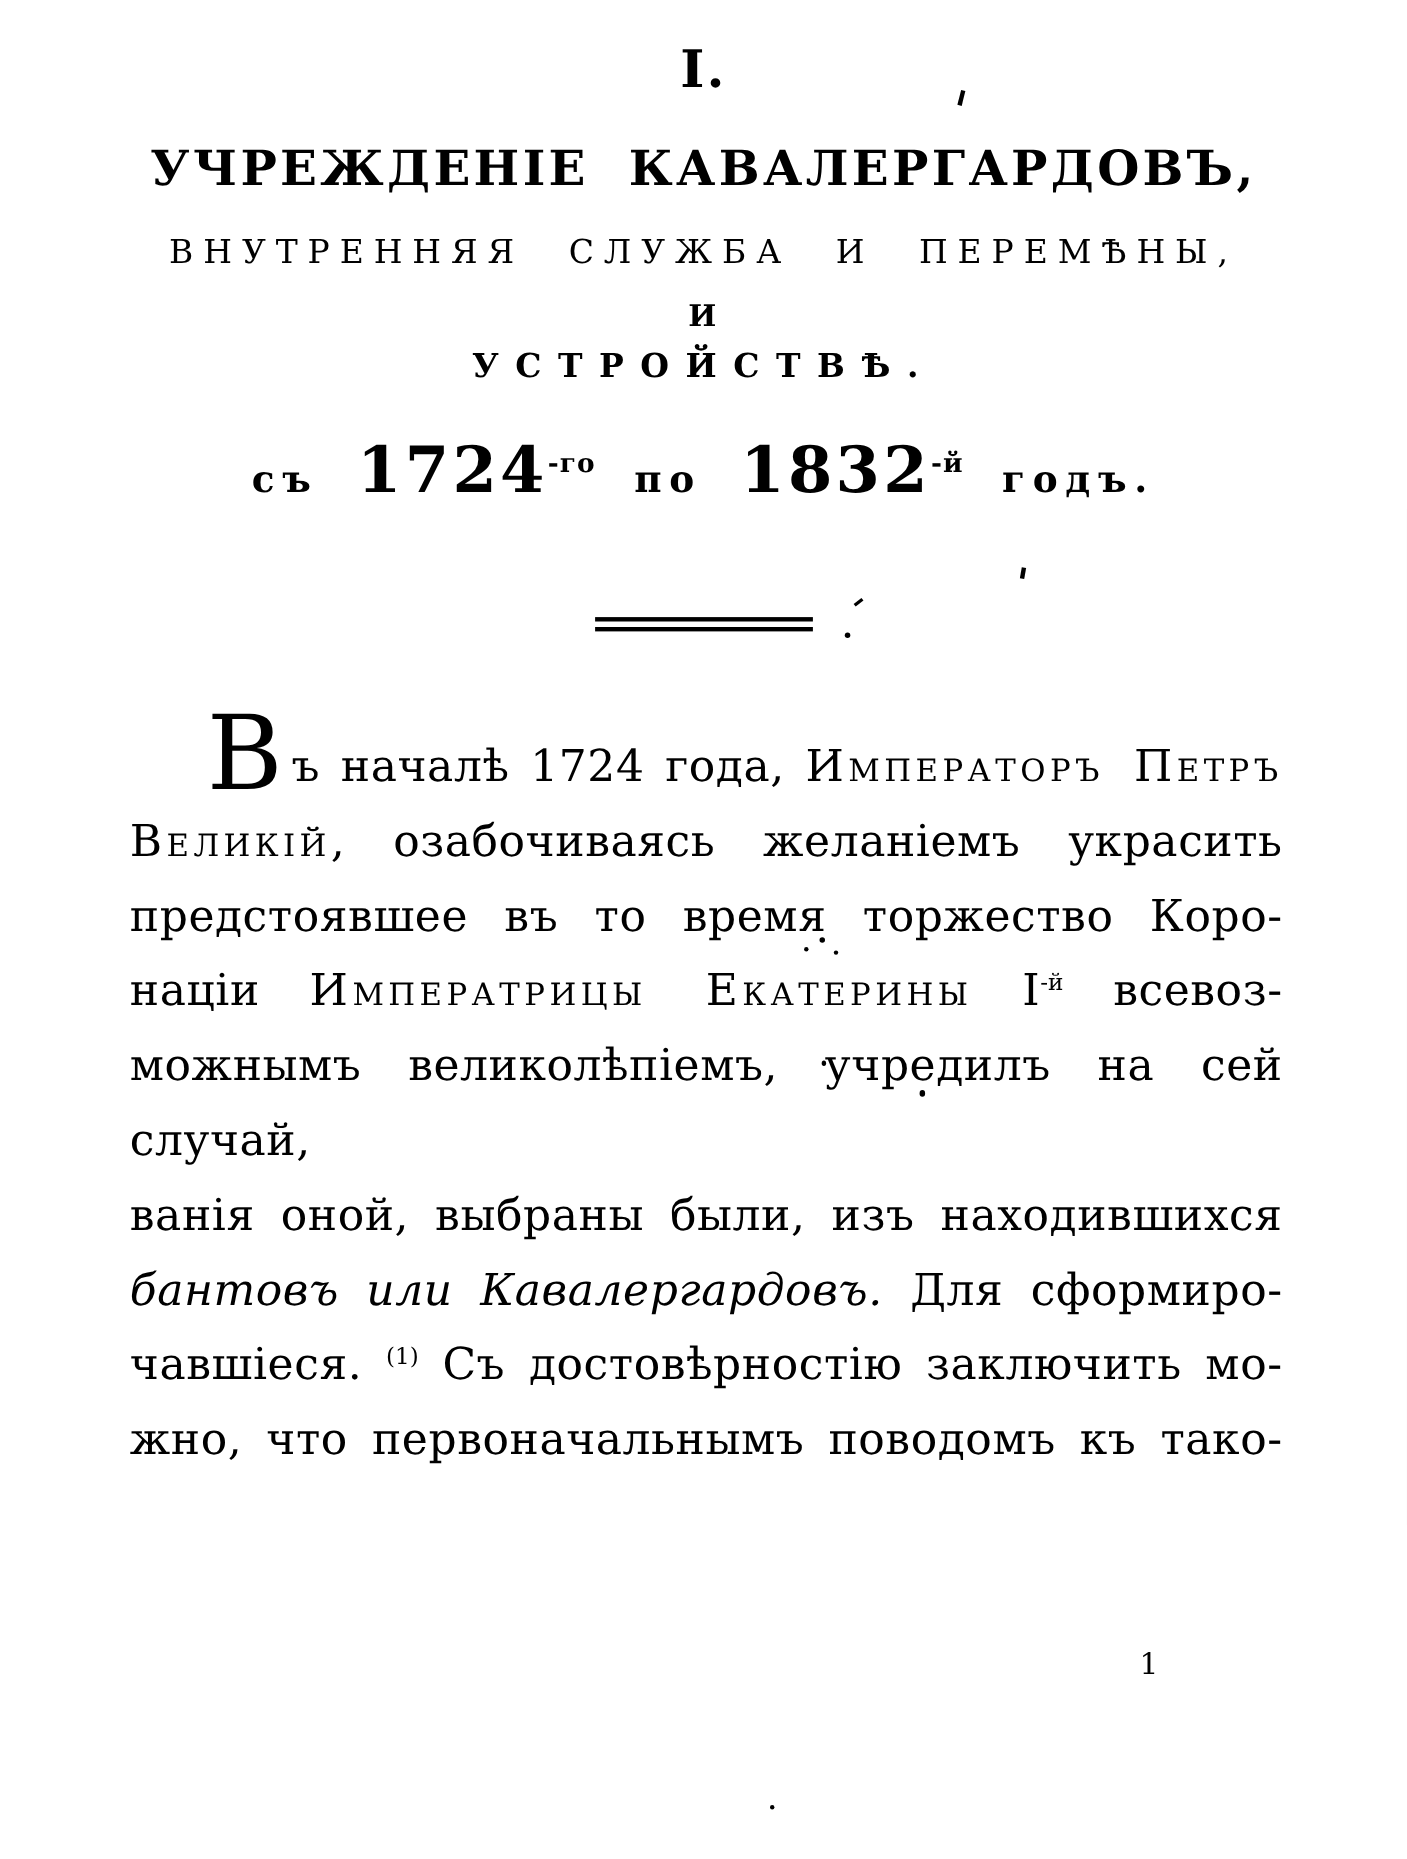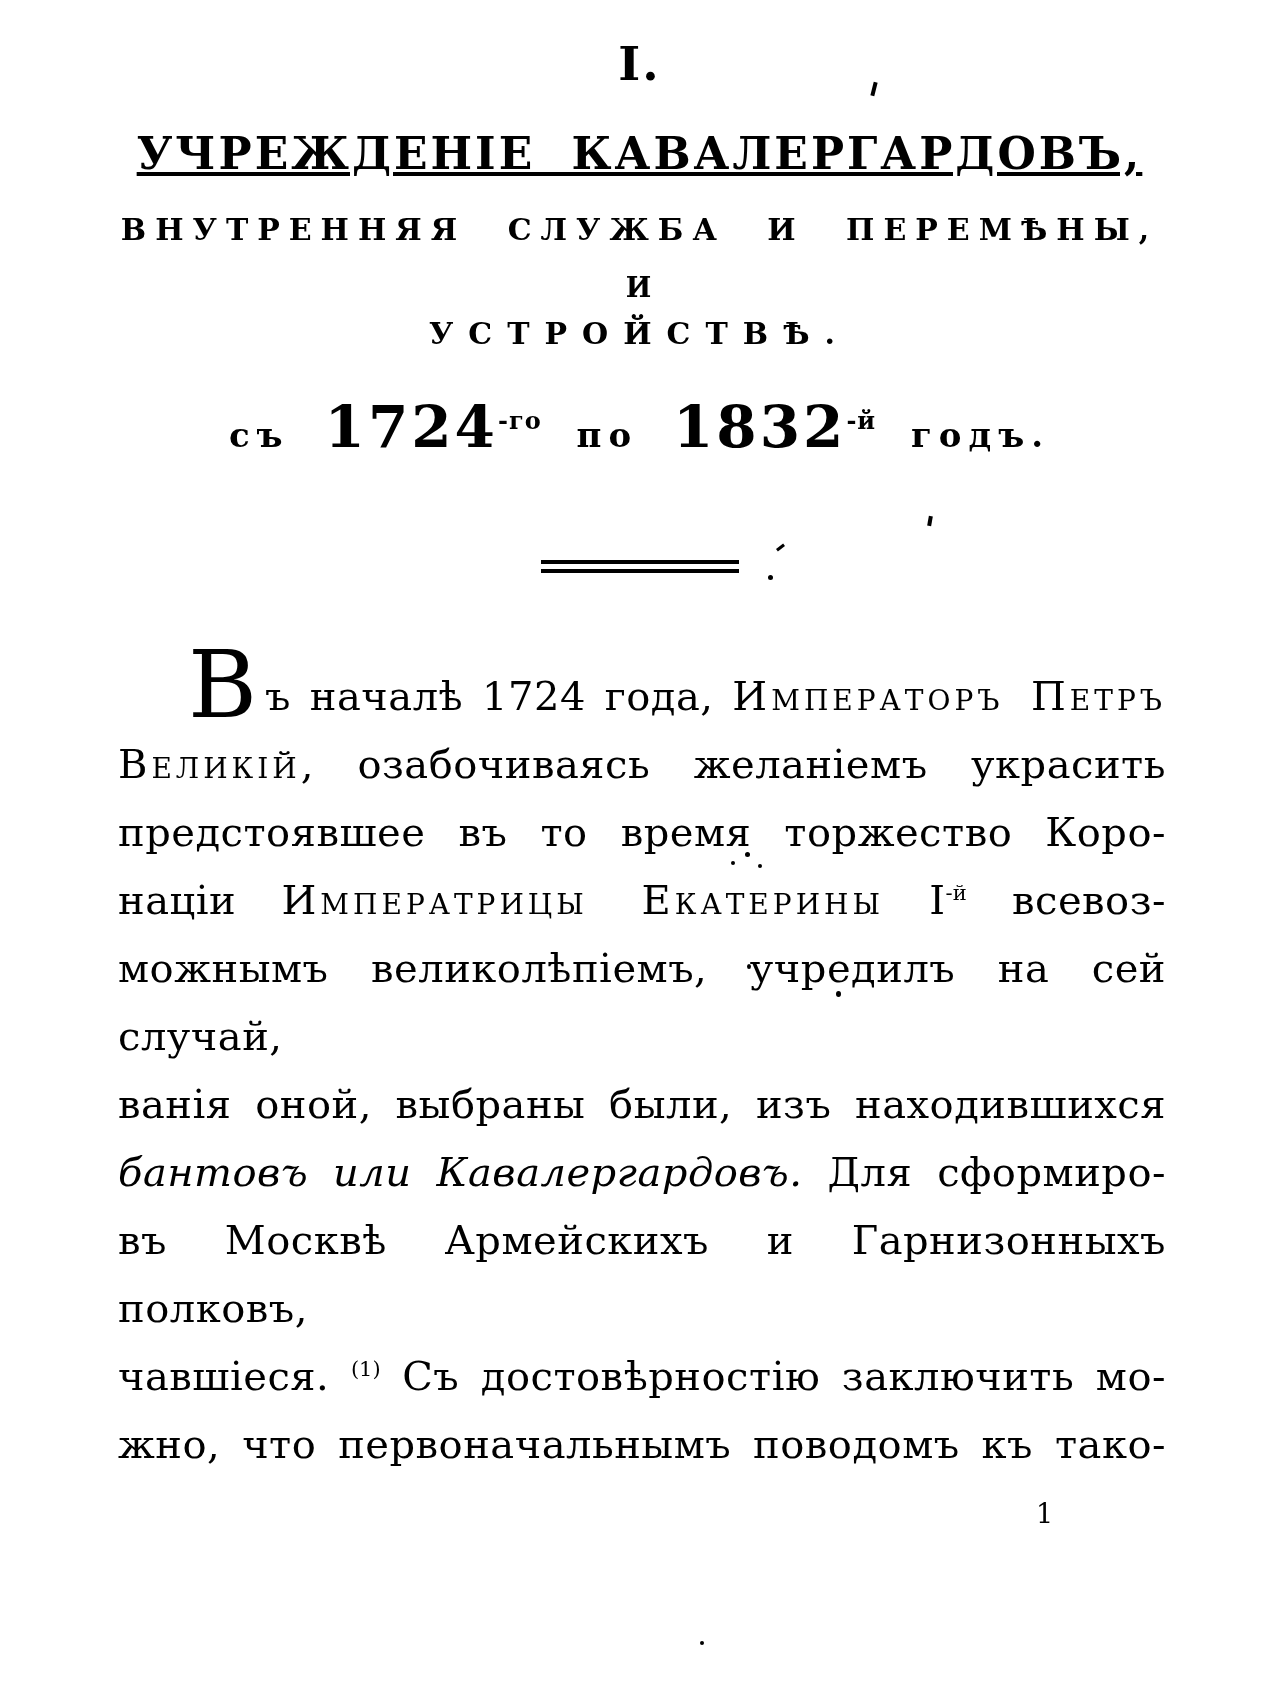--- a/index.html
+++ b/index.html
@@ -7,22 +7,22 @@
     position:relative;
     width:1279px;height:1690px;
     margin:0 auto;
     background:#ffffff;
     color:#000;
     font-family:"DejaVu Serif","Liberation Serif",serif;
     overflow:hidden;
   }
   .center{text-align:center;}
   .numeral{margin:0;padding-top:40px;font-size:47px;line-height:1;font-weight:bold;letter-spacing:2px;}
-  .t1{margin:45px 0 0 0;font-size:44px;line-height:1;font-weight:bold;letter-spacing:3px;word-spacing:18px;text-decoration:underline;}
-  .t2{margin:39px 0 0 0;font-size:30px;line-height:1;font-weight:bold;letter-spacing:9px;word-spacing:22px;}
+  .t1{margin:45px 0 0 0;font-size:44px;line-height:1;font-weight:bold;letter-spacing:3px;word-spacing:18px;}
+  .t2{margin:39px 0 0 0;font-size:30px;line-height:1;font-weight:normal;letter-spacing:9px;word-spacing:22px;}
   .t3{margin:26px 0 0 0;font-size:30px;line-height:1;font-weight:bold;letter-spacing:9px;word-spacing:22px;}
   .t4{margin:29px 0 0 0;font-size:27px;line-height:1;font-weight:bold;letter-spacing:2px;}
   .t5{margin:18px 0 0 0;font-size:30px;line-height:1;font-weight:bold;letter-spacing:15px;}
   .year{margin:43px 0 0 0;font-size:34px;line-height:58px;font-weight:bold;letter-spacing:7px;word-spacing:16px;}
   .year .yr{font-size:58px;letter-spacing:3px;}
   .year sup{font-size:24px;letter-spacing:1px;vertical-align:18px;}
   .divider{
     margin:96px auto 0 auto;width:198px;height:5px;
     border-top:4px solid #000;border-bottom:4px solid #000;
   }
@@ -61,21 +61,20 @@
   <div class="divider"></div>
 
   <div class="body-block" id="body-block">
       <div class="body-line first"><span class="dropcap">В</span><span>ъ началѣ 1724 года, </span><span class="sc">Императоръ Петръ</span></div>
       <div class="body-line"><span class="sc">Великій</span><span>, озабочиваясь желаніемъ украсить</span></div>
       <div class="body-line"><span>предстоявшее въ то время торжество Коро-</span></div>
       <div class="body-line"><span>націи </span><span class="sc">Императрицы Екатерины</span><span> I</span><span class="sup">-й</span><span> всевоз-</span></div>
       <div class="body-line"><span>можнымъ великолѣпіемъ, учредилъ на сей случай,</span></div>
       <div class="body-line"><span>ванія оной, выбраны были, изъ находившихся</span></div>
       <div class="body-line"><span class="it">бантовъ или Кавалергардовъ.</span><span> Для сформиро-</span></div>
-      <div class="body-line"><span>въ Москвѣ Армейскихъ и Гарнизонныхъ полковъ,</span></div>
       <div class="body-line"><span>чавшіеся. </span><span class="sup">(1)</span><span> Съ достовѣрностію заключить мо-</span></div>
       <div class="body-line"><span>жно, что первоначальнымъ поводомъ къ тако-</span></div>
     </div>
 
   <div class="pagenum">1</div>
 
   <div class="speck" style="left:872px;top:82px;width:4px;height:14px;transform:rotate(14deg);"></div>
   <div class="speck" style="left:776px;top:546px;width:9px;height:3px;transform:rotate(-38deg);"></div>
   <div class="speck dot" style="left:768px;top:575px;width:5px;height:5px;"></div>
   <div class="speck dot" style="left:731px;top:861px;width:4px;height:4px;"></div>

